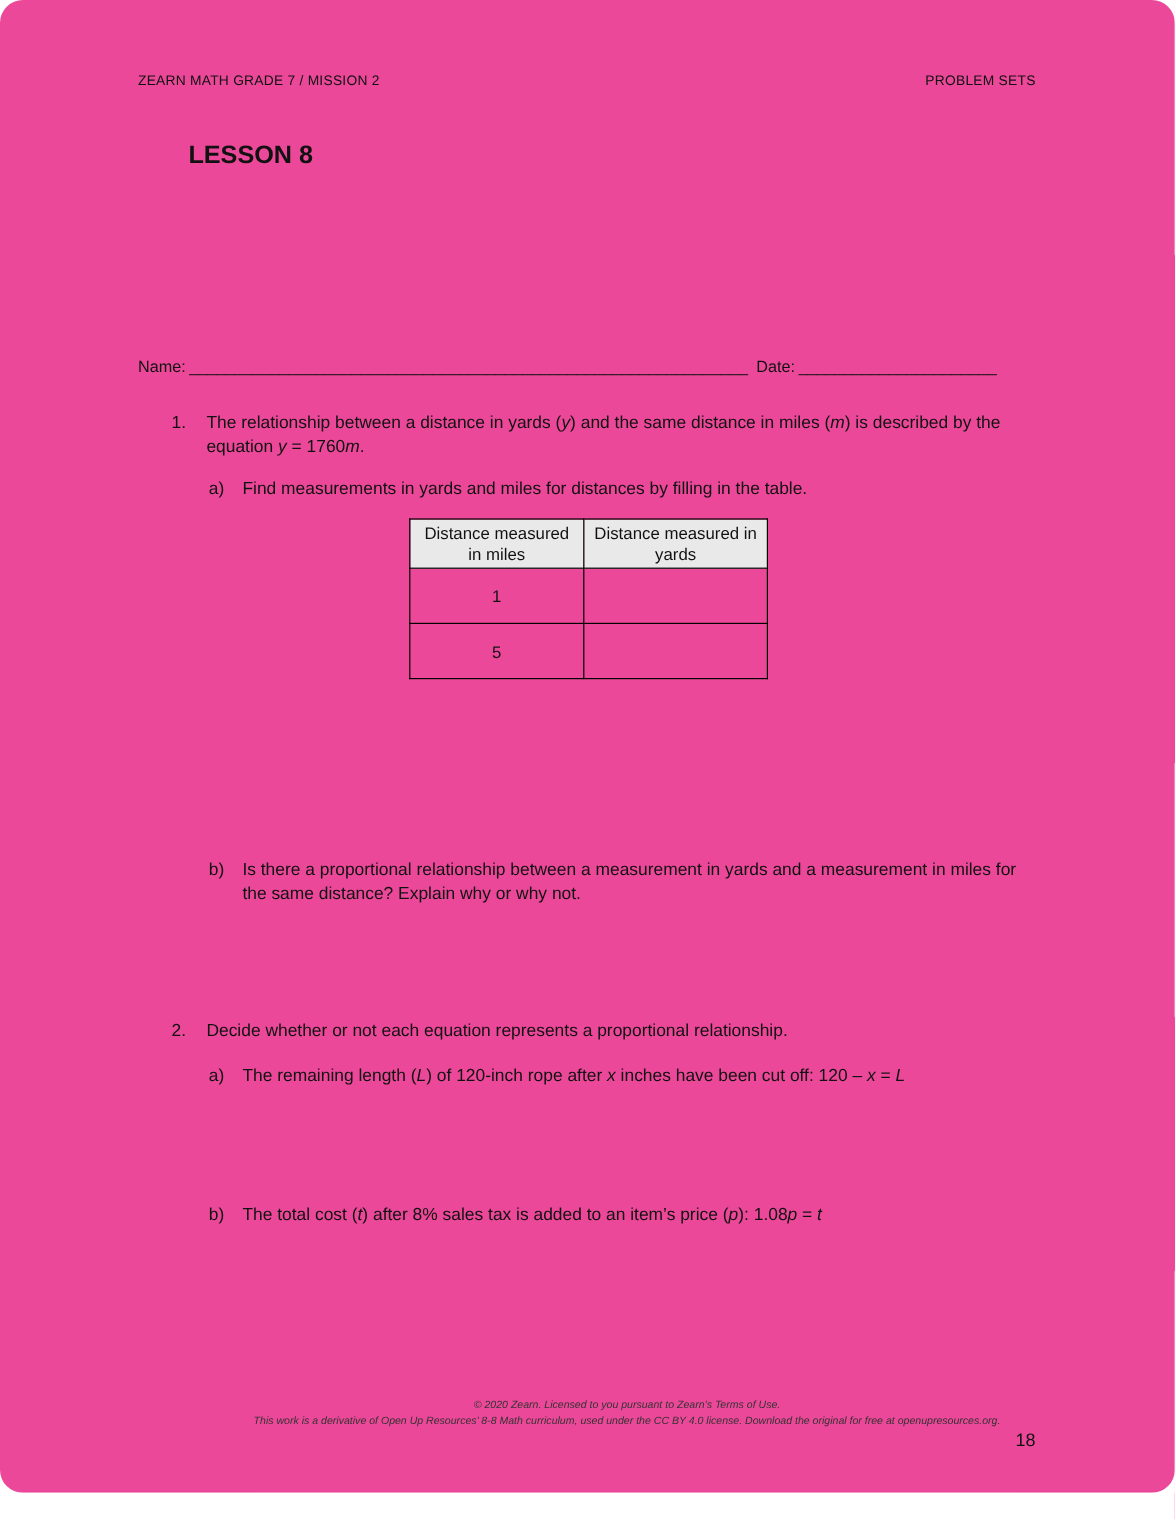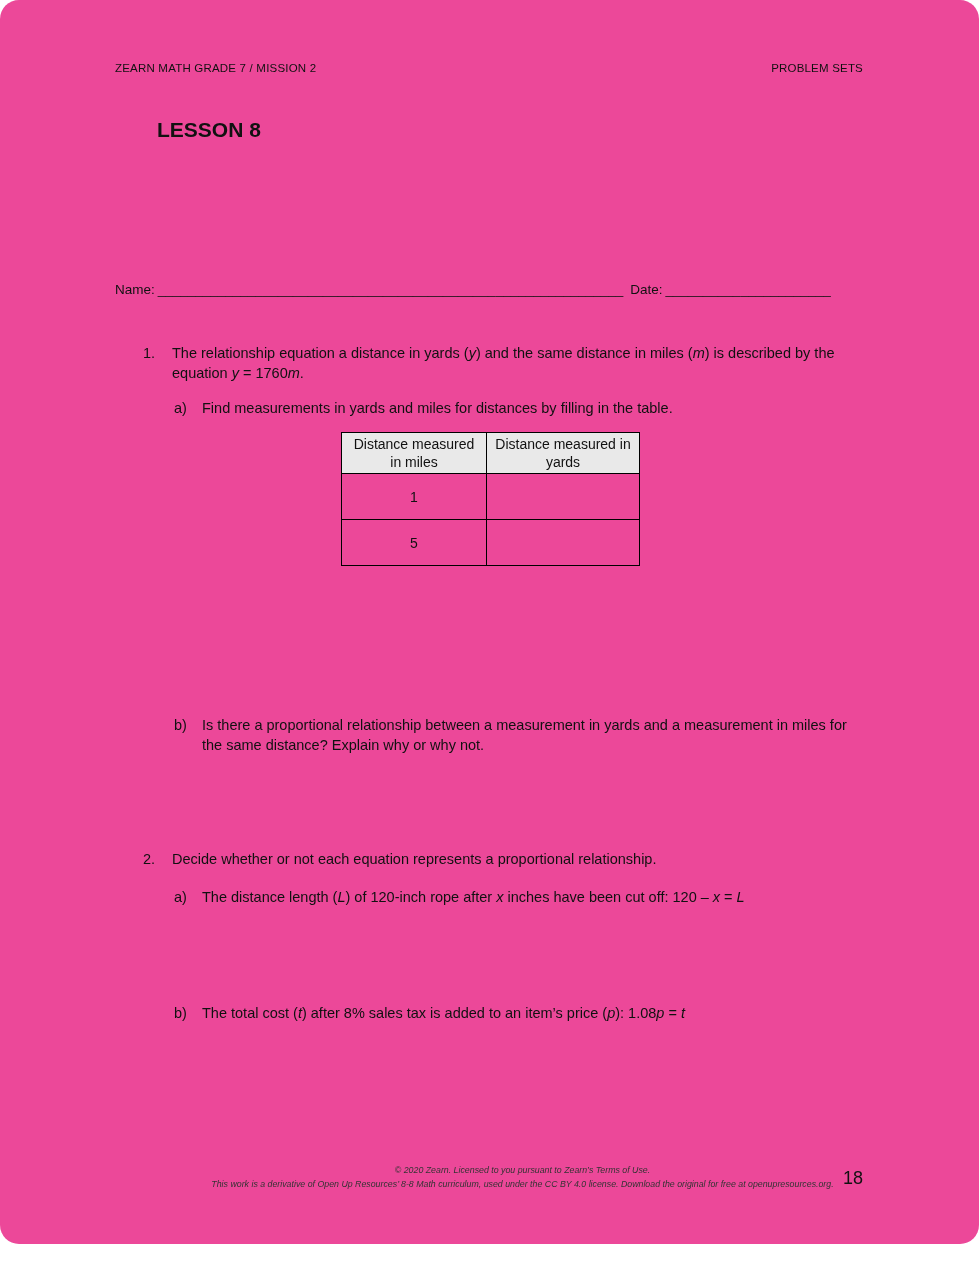--- a/index.html
+++ b/index.html
@@ -11,21 +11,21 @@
   .it { font-style:italic; }
 
   .doc-header {
     position:absolute; top:62px; left:115px; width:748px;
     display:flex; justify-content:space-between;
     font-size:11.5px; letter-spacing:0.2px;
   }
   .lesson { position:absolute; top:118px; left:115px; font-size:21px; font-weight:700;margin-left:42px; }
   .title  { position:absolute; top:180px; left:114px; font-size:39px; font-weight:700; margin:0; line-height:1.2; }
 
-  .name-date { position:absolute; top:282px; left:115px; font-size:13.5px; white-space:nowrap; }
+  .name-date { position:absolute; top:298px; left:115px; font-size:13.5px; white-space:nowrap; }
   .name-date .blank { letter-spacing:0; }
   .name-date .date-lbl { margin-left:7px; }
   .name-date .blank { margin-left:3px; }
 
   .prob { position:absolute; display:flex; font-size:14.5px; line-height:19.5px; }
   .prob .num { flex:none; width:29px; }
   .sub  .num { width:28px; }
   .ptext { flex:1; }
 
   #p1  { top:344px; left:143px; width:719px; }
@@ -46,41 +46,41 @@
     height:38px; padding:1px 5px; vertical-align:middle;
   }
   .dtable th.col-miles { width:134px; }
   .dtable th.col-yards { width:142px; }
   .dtable td { height:43px; vertical-align:middle; }
 
   .footer {
     position:absolute; top:1164px; left:0; width:979px;
     text-align:center; font-style:italic; font-size:8.8px; line-height:13.5px; color:#333;padding-left:33px;
   }
-  .pagenum { position:absolute; top:1168px; right:116px; font-size:18px; }
+  .pagenum { position:absolute; top:1192px; right:116px; font-size:15px; }
 </style>
 </head>
 <body>
 
 <div class="page">
 
   <header class="doc-header">
     <span>ZEARN MATH GRADE 7 / MISSION 2</span>
     <span>PROBLEM SETS</span>
   </header>
 
   <div class="lesson">LESSON 8</div>
 
   <div class="name-date">
     <span>Name:</span><span class="blank">______________________________________________________________</span><span class="date-lbl">Date:</span><span class="blank">______________________</span>
   </div>
 
   <div class="prob" id="p1">
     <span class="num">1.</span>
-    <div class="ptext"><span>The relationship equation a distance in yards (</span><span class="it">y</span><span>) and the same distance in miles (</span><span class="it">m</span><span>) is described by the equation </span><span class="it">y</span><span> = 1760</span><span class="it">m</span><span>.</span></div>
+    <div class="ptext"><span>The relationship between a distance in yards (</span><span class="it">y</span><span>) and the same distance in miles (</span><span class="it">m</span><span>) is described by the equation </span><span class="it">y</span><span> = 1760</span><span class="it">m</span><span>.</span></div>
   </div>
 
   <div class="prob sub" id="p1a">
     <span class="num">a)</span>
     <div class="ptext">Find measurements in yards and miles for distances by filling in the table.</div>
   </div>
 
   <table class="dtable">
     <thead>
       <tr>
@@ -105,21 +105,21 @@
     <div class="ptext">Is there a proportional relationship between a measurement in yards and a measurement in miles for the same distance? Explain why or why not.</div>
   </div>
 
   <div class="prob" id="p2">
     <span class="num">2.</span>
     <div class="ptext">Decide whether or not each equation represents a proportional relationship.</div>
   </div>
 
   <div class="prob sub" id="p2a">
     <span class="num">a)</span>
-    <div class="ptext"><span>The distance length (</span><span class="it">L</span><span>) of 120-inch rope after </span><span class="it">x</span><span> inches have been cut off: 120 – </span><span class="it">x</span><span> = </span><span class="it">L</span></div>
+    <div class="ptext"><span>The remaining length (</span><span class="it">L</span><span>) of 120-inch rope after </span><span class="it">x</span><span> inches have been cut off: 120 – </span><span class="it">x</span><span> = </span><span class="it">L</span></div>
   </div>
 
   <div class="prob sub" id="p2b">
     <span class="num">b)</span>
     <div class="ptext"><span>The total cost (</span><span class="it">t</span><span>) after 8% sales tax is added to an item’s price (</span><span class="it">p</span><span>): 1.08</span><span class="it">p</span><span> = </span><span class="it">t</span></div>
   </div>
 
   <div class="footer">
     <div>© 2020 Zearn. Licensed to you pursuant to Zearn’s Terms of Use.</div>
     <div>This work is a derivative of Open Up Resources’ 8-8 Math curriculum, used under the CC BY 4.0 license. Download the original for free at openupresources.org.</div>

